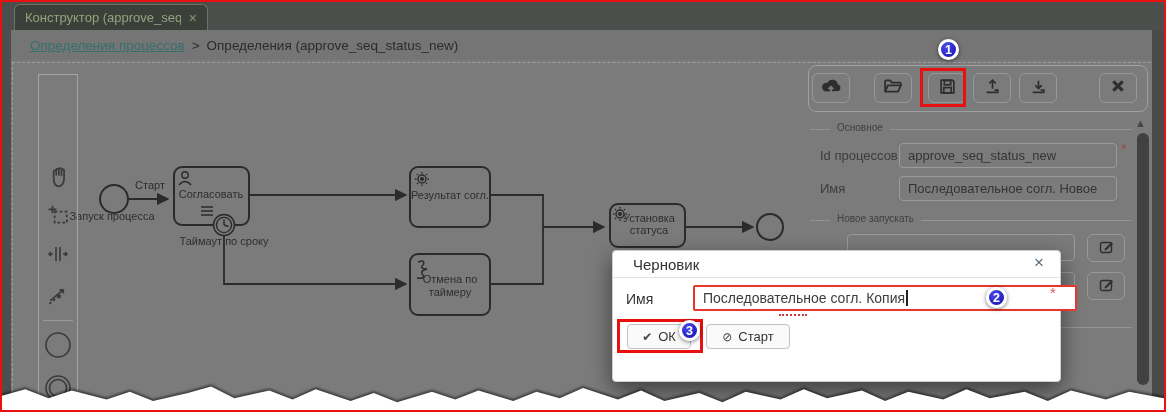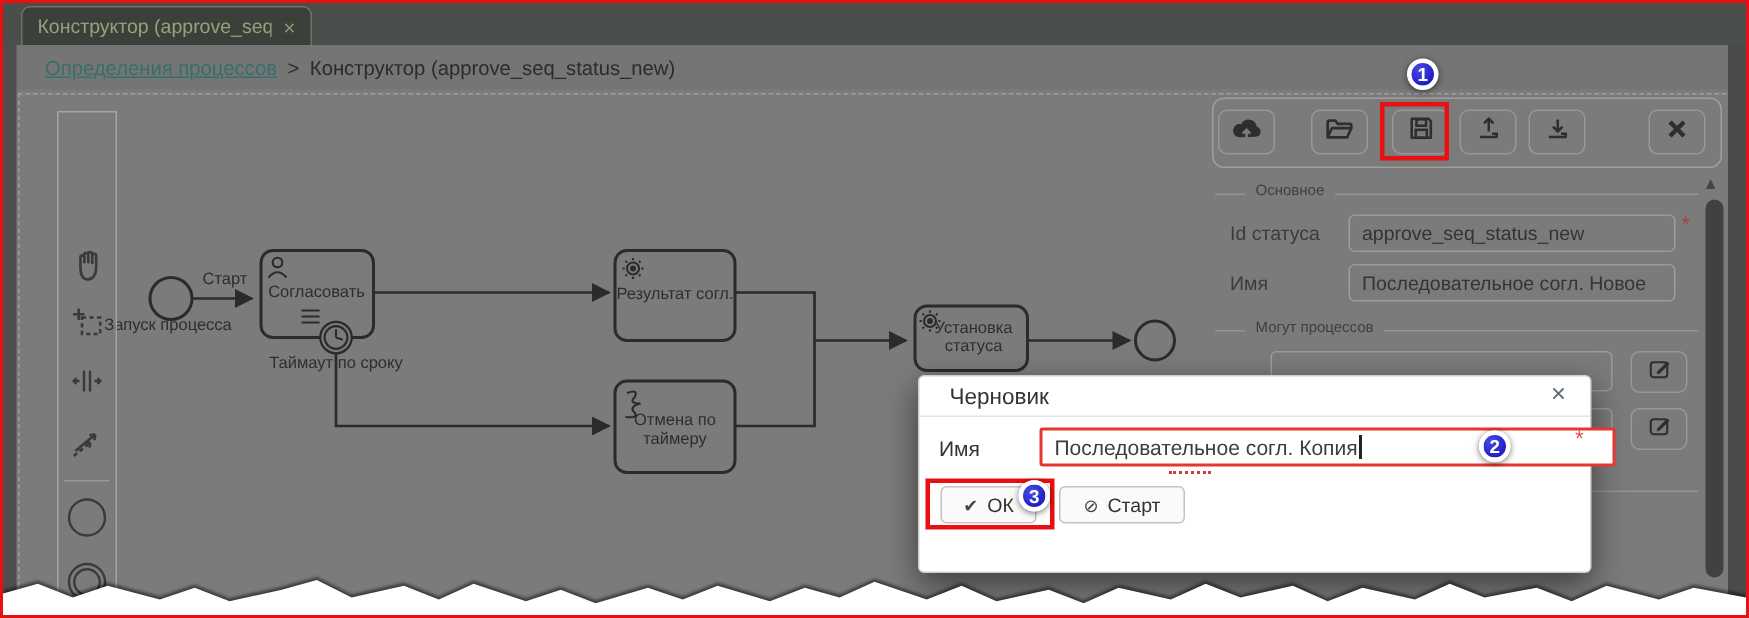--- a/index.html
+++ b/index.html
@@ -113,21 +113,21 @@
   <div class="abs tabbar">
     <div class="abs tab">
       <span class="tab-title">Конструктор (approve_seq_...</span>
       <span class="tab-close">×</span>
     </div>
   </div>
 
   <div class="abs crumbs">
     <a class="crumb-link">Определения процессов</a>
     <span class="crumb-sep">&gt;</span>
-    <span class="crumb-cur">Конструктор (approve_seq_status_new)</span>
+    <span class="crumb-cur">Определения (approve_seq_status_new)</span>
   </div>
 
   <div class="abs strip-l"></div>
   <div class="abs strip-r"></div>
 
   <div class="abs canvas-frame"></div>
 
   <div class="abs palette">
     <div class="pal-item" style="top:90px">
       <svg width="22" height="24" viewBox="0 0 18 22">
@@ -273,29 +273,29 @@
   </div>
   <div class="pbtn" style="left:1097px">
     <span><svg width="14" height="14" viewBox="0 0 12 12">
           <path d="M2,2 L10,10 M10,2 L2,10" stroke-width="2.6"></path>
         </svg></span>
   </div>
 
   <div class="legend-line" style="left:808px; top:127px; width:322px"></div>
   <div class="legend-text" style="left:828px; top:120px">Основное</div>
 
-  <div class="flabel" style="left:818px; top:146px">Id статуса</div>
+  <div class="flabel" style="left:818px; top:146px">Id процессов</div>
   <input class="finput" style="left: 897px; top: 141px; width: 218px; height: 25px;" value="approve_seq_status_new">
   <div class="req-dim" style="left:1119px; top:139px">*</div>
 
   <div class="flabel" style="left:818px; top:179px">Имя</div>
   <input class="finput" style="left: 897px; top: 174px; width: 218px; height: 25px;" value="Последовательное согл. Новое">
 
   <div class="legend-line" style="left:808px; top:218px; width:322px"></div>
-  <div class="legend-text" style="left:828px; top:211px">Могут процессов</div>
+  <div class="legend-text" style="left:828px; top:211px">Новое запускать</div>
 
   <input class="finput" style="left: 845px; top: 232px; width: 228px; height: 27px;">
   <div class="editbtn" style="left:1085px; top:232px">
     <span><svg width="15" height="15" viewBox="0 0 15 15">
           <rect x="1.5" y="3.5" width="11" height="10" rx="2"></rect>
           <path d="M6,9.5 L12.5,3 L14,4.5 L7.5,11 L5.5,11.5 Z" fill="#2e2e2e" stroke="none"></path>
         </svg></span>
   </div>
   <input class="finput" style="left: 845px; top: 270px; width: 228px; height: 27px;">
   <div class="editbtn" style="left:1085px; top:270px">

